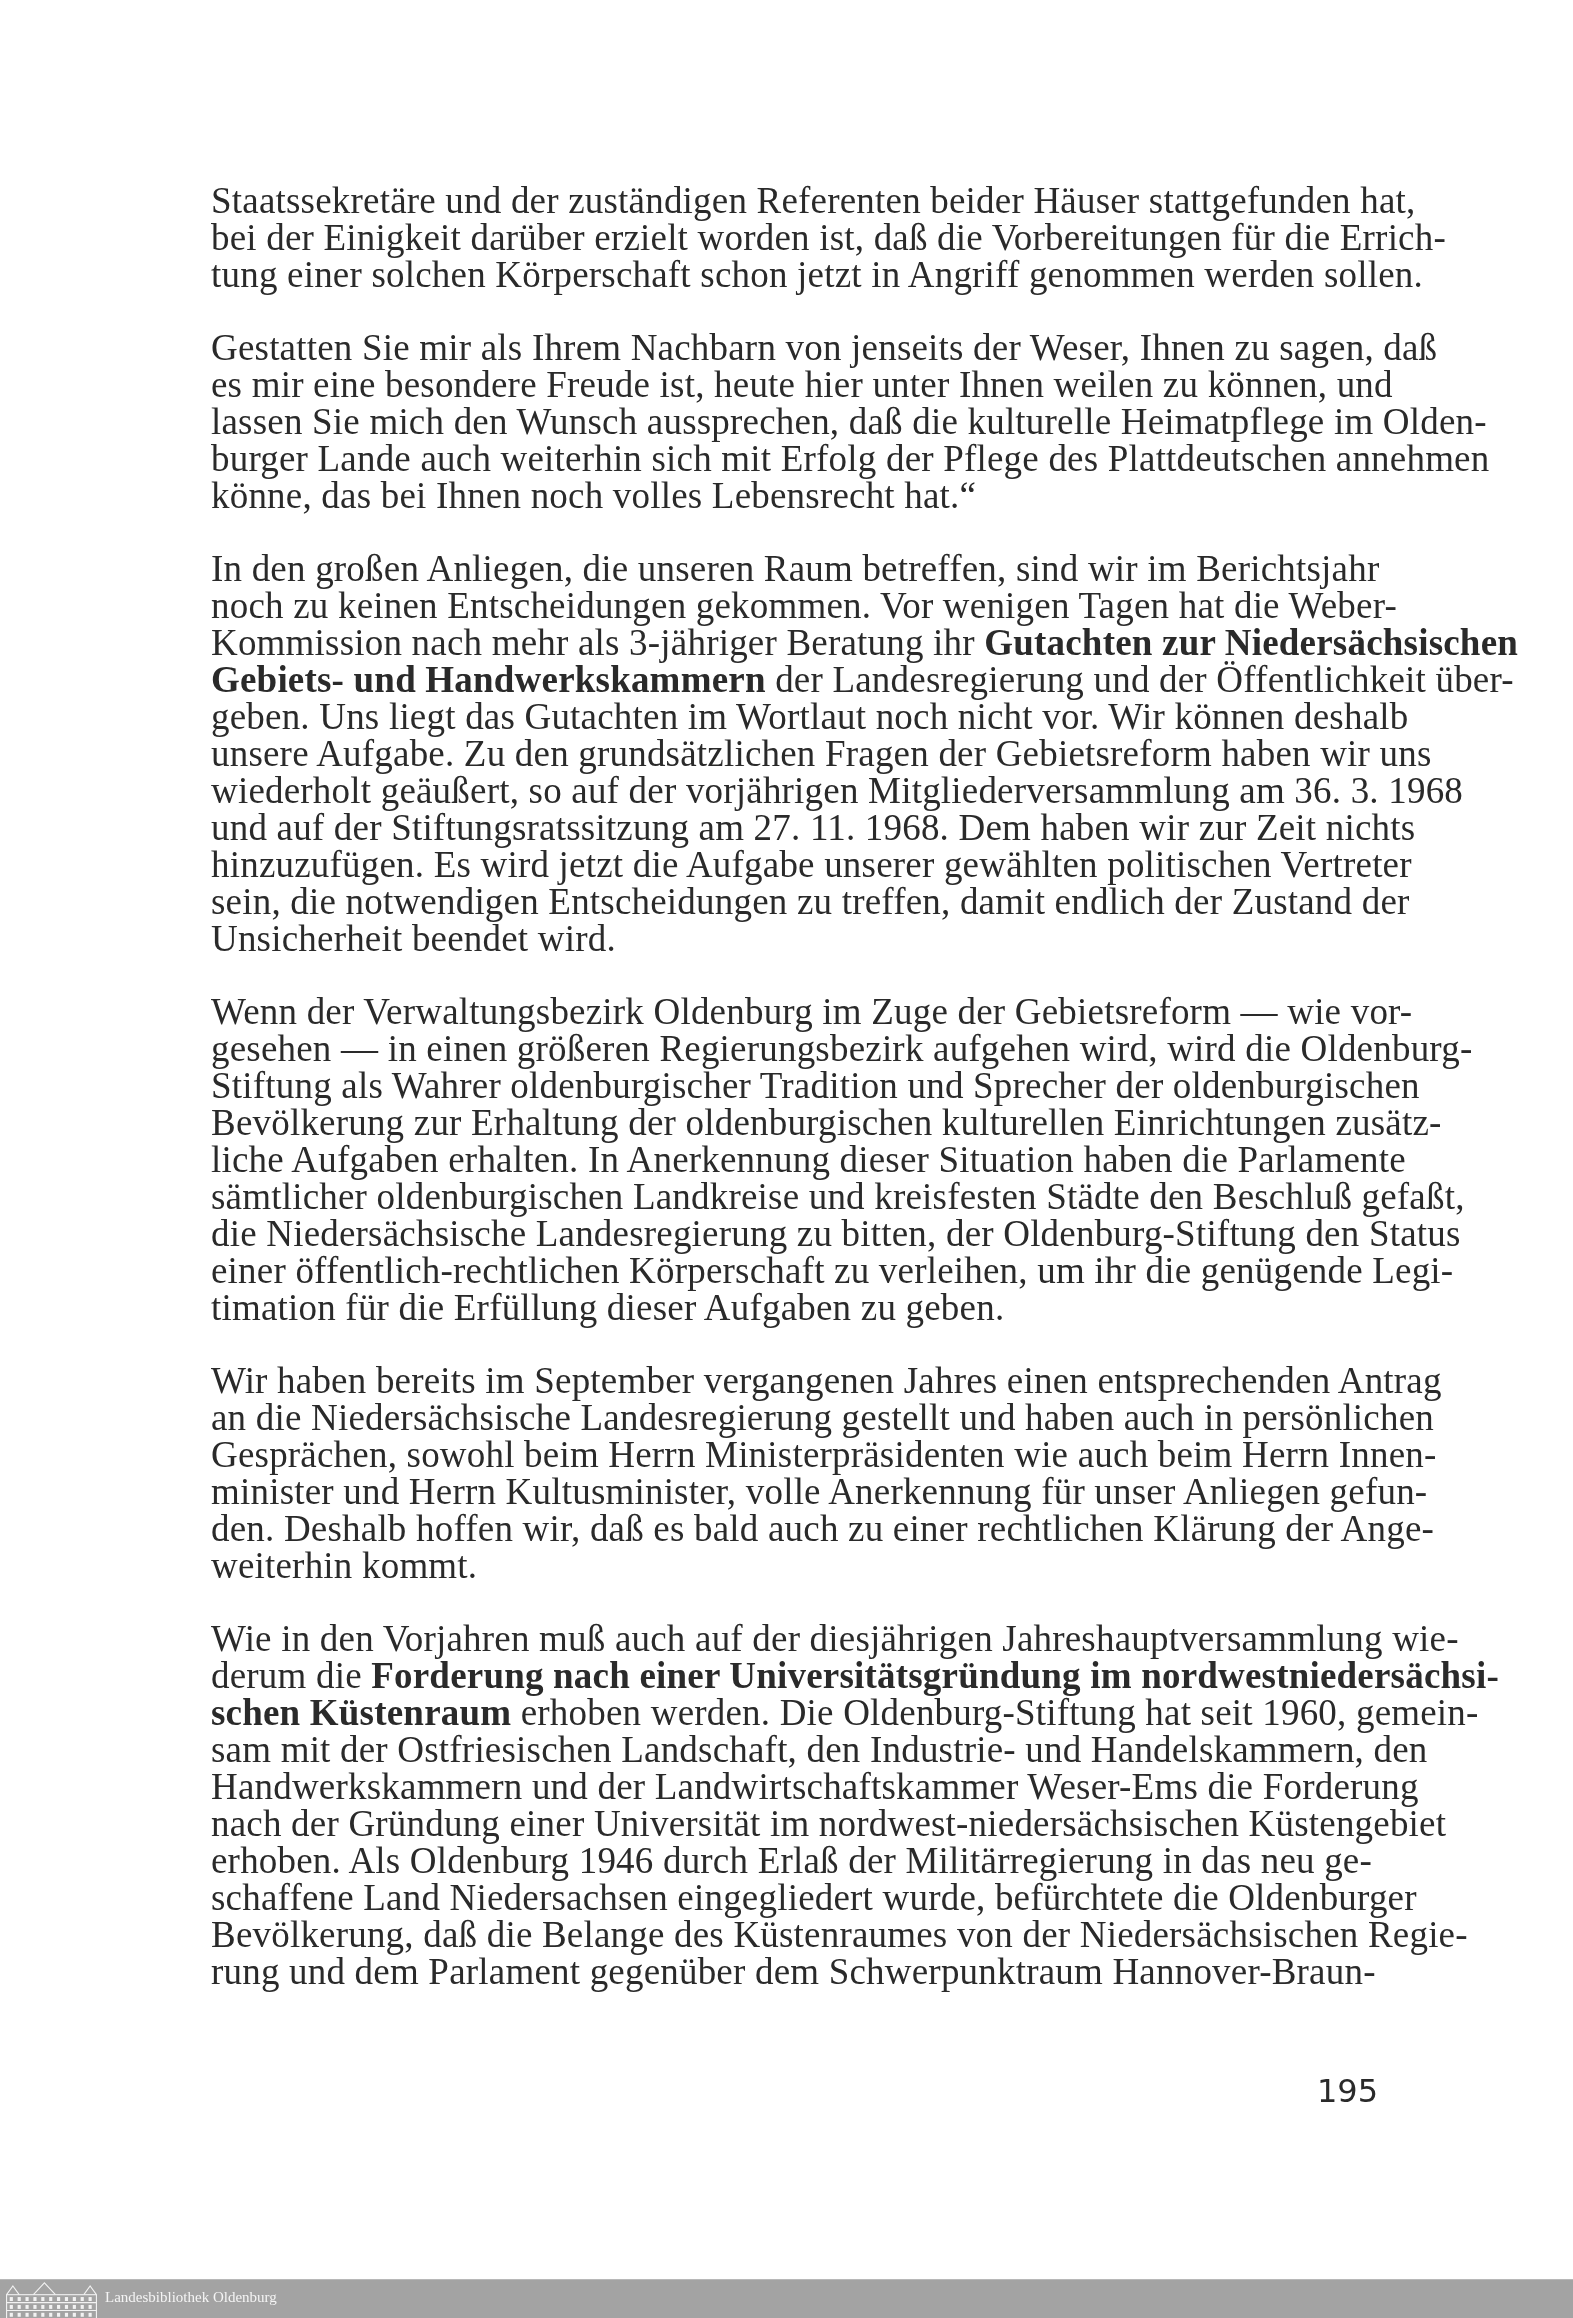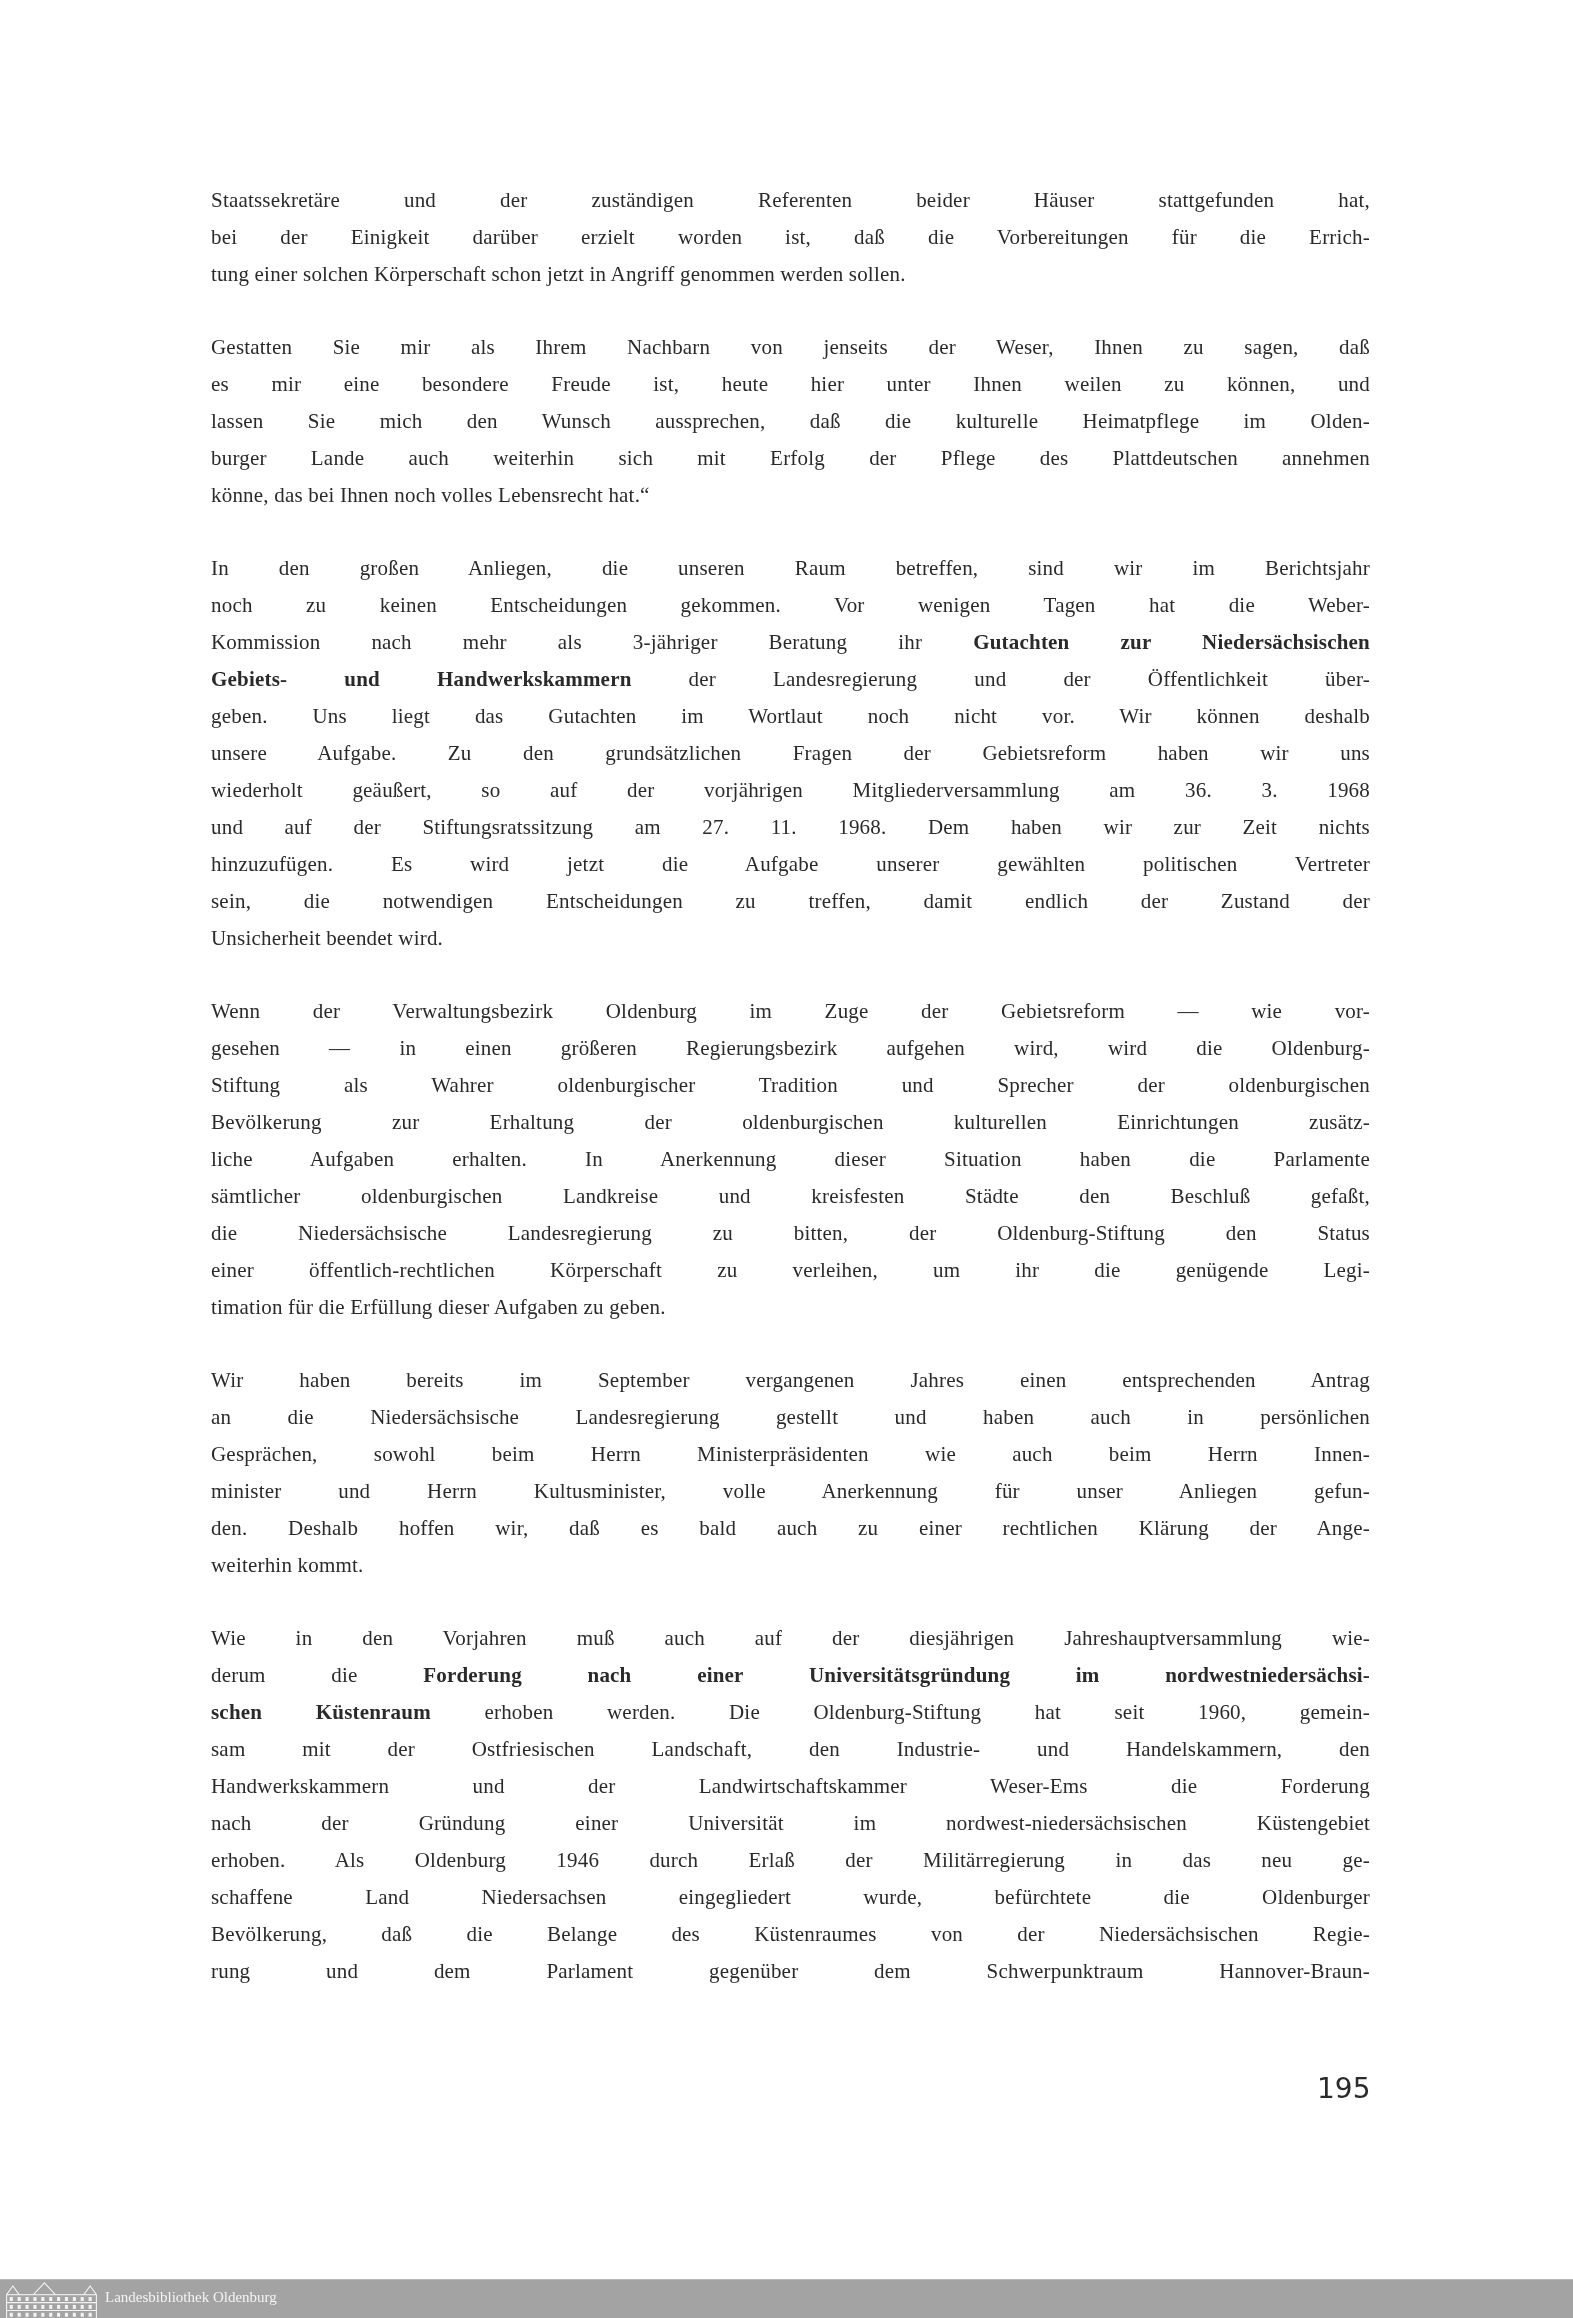--- a/index.html
+++ b/index.html
@@ -3,30 +3,30 @@
 <meta charset="utf-8">
 <style>
   html, body { margin:0; padding:0; }
   body {
     width:1573px; height:2319px; position:relative; overflow:hidden;
     background:#ffffff;
   }
   .page-text {
     position:absolute; left:211px; top:182px; width:1159px;
     font-family:"Liberation Serif", "DejaVu Serif", serif;
-    font-size:21px; line-height:37px; color:#2a2a2a;
+    font-size:37px; line-height:37px; color:#2a2a2a;
     letter-spacing:0.2px;
   }
   .para { margin:0 0 36px 0; }
   .para .ln { display:block; text-align:justify; text-align-last:justify; white-space:nowrap; overflow:visible; }
   .para .ln.last { text-align-last:left; }
   .ln b { font-weight:bold; }
   .page-number {
     position:absolute; left:1317px; top:2072px;
-    font-family:"DejaVu Sans", sans-serif; font-size:28px; color:#2a2a2a;
+    font-family:"DejaVu Sans", sans-serif; font-size:32px; color:#2a2a2a;
   }
   .footer-bar {
     position:absolute; left:0; top:2279px; width:1573px; height:39px;
     background:#a3a3a3; border-top:0.8px solid #b8b8b8;text-decoration:underline;
   }
   .footer-logo {
     position:absolute; left:4.7px; top:1.6px; width:93px; height:38px;
   }
   .footer-label {
     position:absolute; left:105px; top:9.4px;

